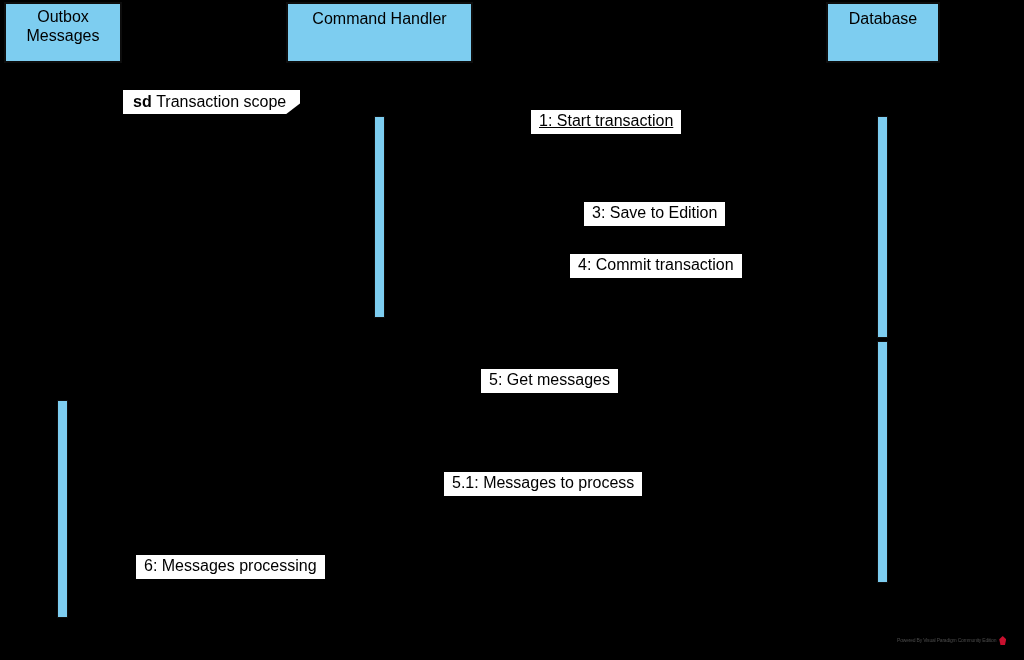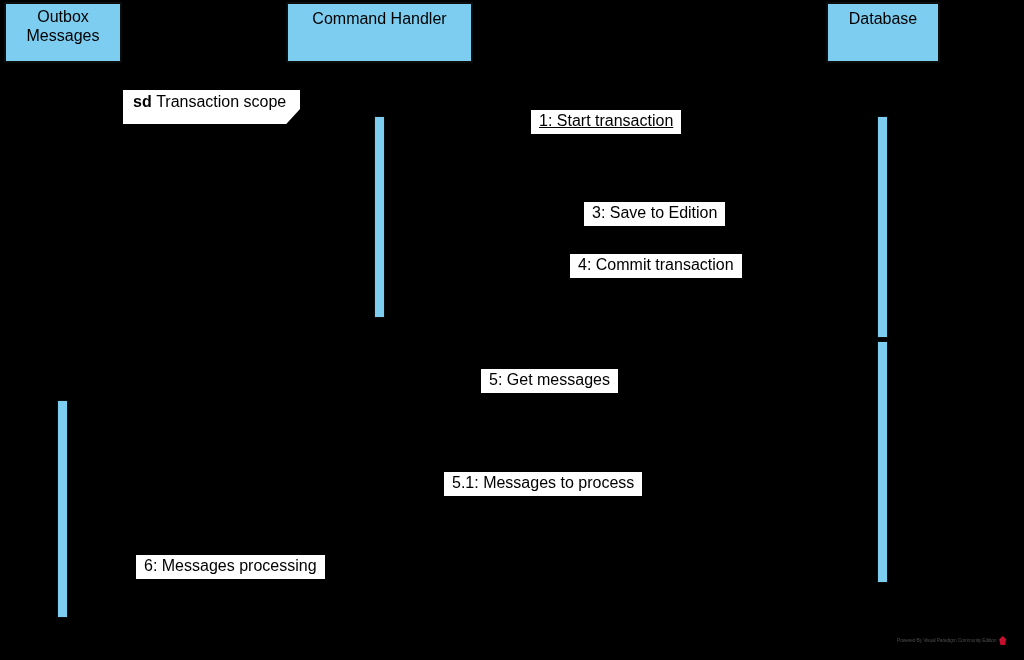--- a/index.html
+++ b/index.html
@@ -51,21 +51,21 @@
     border: 2px solid #000000;
     box-sizing: border-box;
     background: transparent;
   }
   .frame-label {
     position: absolute;
     background: #FFFFFF;
     color: #000000;
     font-size: 16px;
     line-height: 24px;
-    height: 34px;
+    height: 24px;
     padding: 0 14px 0 10px;
     white-space: nowrap;
     box-sizing: border-box;
     -webkit-clip-path: polygon(0 0, 100% 0, 100% 55%, calc(100% - 14px) 100%, 0 100%);
     clip-path: polygon(0 0, 100% 0, 100% 55%, calc(100% - 14px) 100%, 0 100%);
   }
   .frame-label b { font-weight: bold; }
   .frame-label span { font-weight: normal; }
 
   

